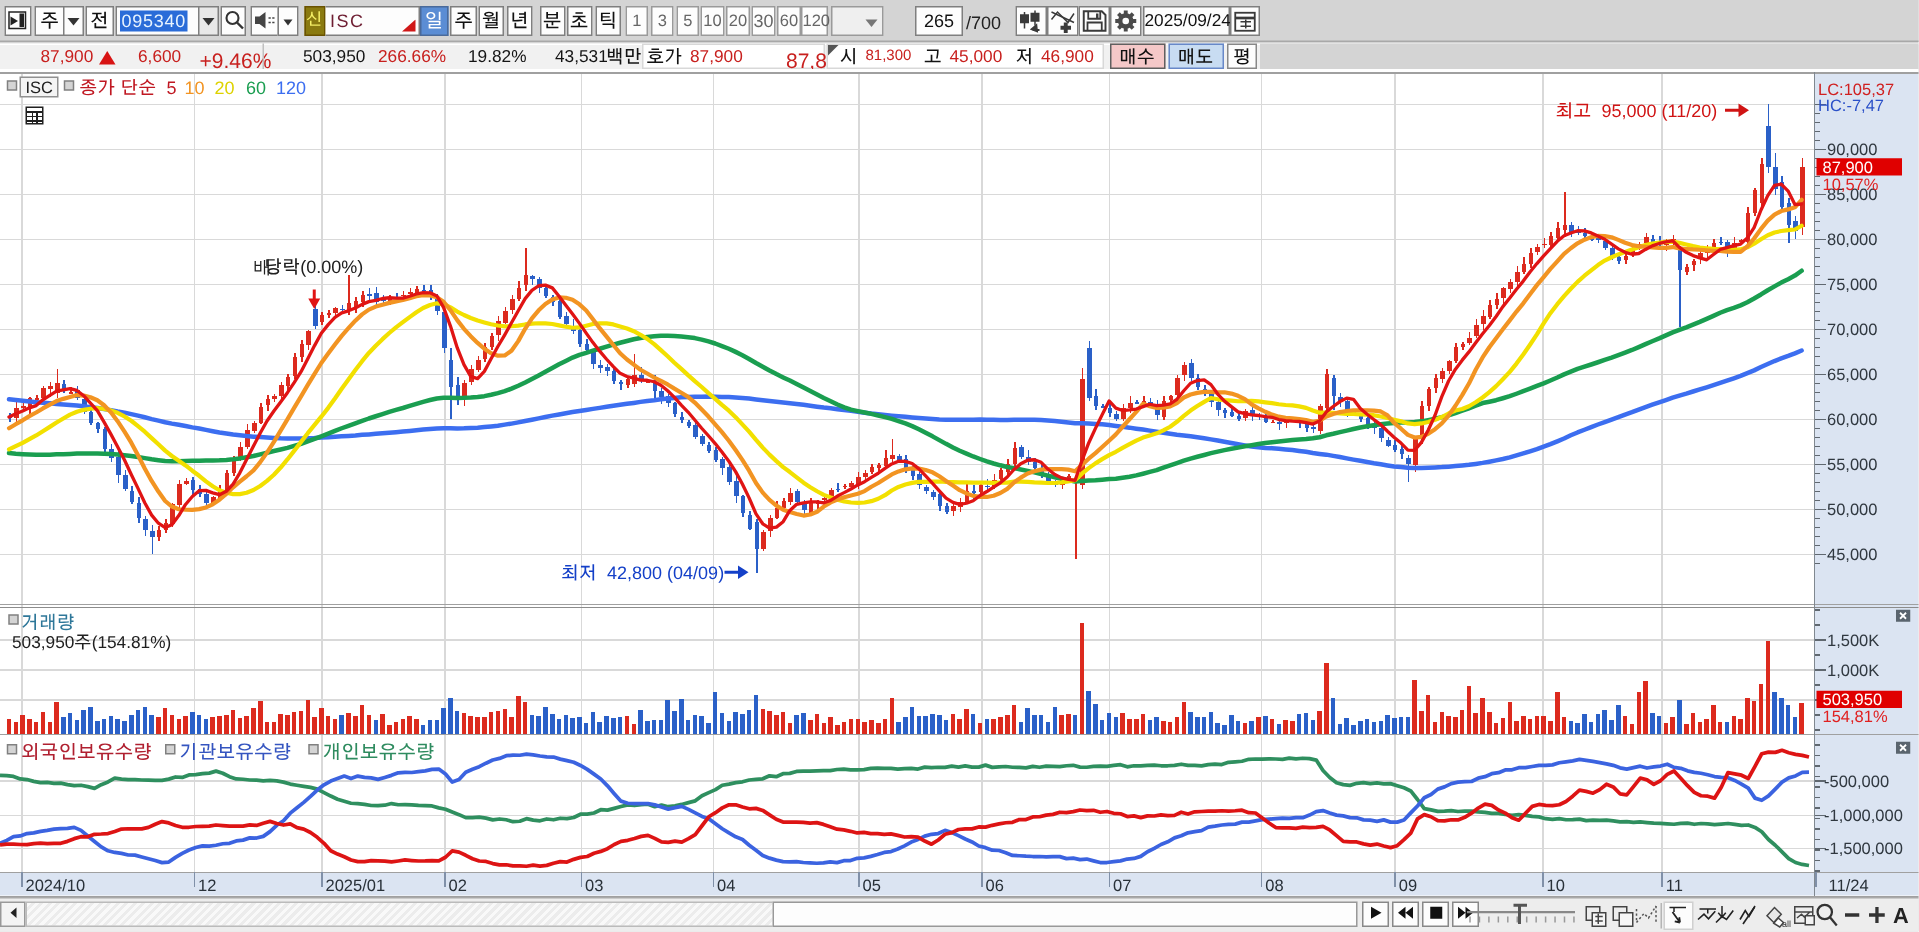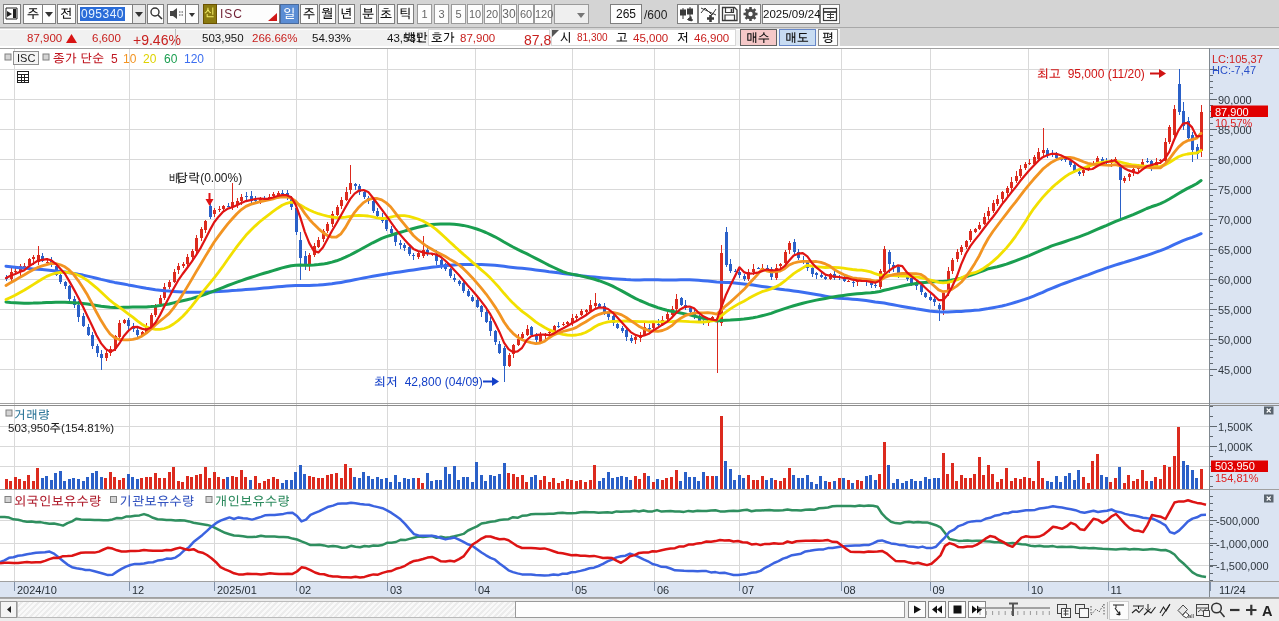--- a/index.html
+++ b/index.html
@@ -107,21 +107,21 @@
     <div class="b" style="left:484px;width:16px;color:#666;border-color:#9a9a9a;font-size:11px">20</div>
     <div class="b" style="left:501px;width:16px;color:#666;border-color:#9a9a9a;font-size:12px">30</div>
     <div class="b" style="left:518px;width:16px;color:#666;border-color:#9a9a9a;font-size:11px">60</div>
     <div class="b" style="left:534px;width:18px;color:#666;border-color:#9a9a9a;font-size:11px">120</div>
     <div class="b" style="left:554px;width:35px;background:#efefef;border-color:#9a9a9a">
       <svg width="10" height="14" style="position:absolute;right:2px;top:3px">
         <path d="M1 5l4 5 4-5z" fill="#777"></path>
       </svg>
     </div>
     <div class="b" style="left:610px;width:32px">265</div>
-    <div class="r2t" style="left:644px;top:8px;font-size:12px;color:#222">/600</div>
+    <div class="r2t" style="left:644px;top:8px;font-size:12px;color:#222">/700</div>
     <div class="ib" style="left:677px;width:21px"><svg width="19" height="18">
         <g fill="#3a3a3a" stroke="#3a3a3a">
           <path d="M5 3v11" fill="none"></path>
           <rect x="2.5" y="5" width="5" height="5"></rect>
           <path d="M12 2v10" fill="none"></path>
           <rect x="9.5" y="4" width="5" height="5"></rect>
           <path d="M15 15h-4.5" fill="none" stroke-width="1.3"></path>
           <path d="M13 11.5l-3.5 3 4 1.5z"></path>
         </g>
       </svg></div>
@@ -154,22 +154,22 @@
 <div style="position:absolute;left:0;top:29px;width:1279px;height:17px;background:#f1f1f1;border-top:1px solid #fff"></div>
 <div class="r2t" style="left:27px;top:32px;color:#c8201e;font-size:11.5px">87,900</div>
 <svg style="position:absolute;left:66px;top:34px" width="12" height="10">
     <path d="M5.5 0l5.5 9H0z" fill="#d81414"></path>
   </svg>
 <div class="r2t" style="left:92px;top:32px;color:#c8201e;font-size:11.5px">6,600</div>
 <div class="r2t" style="left:133px;top:32px;color:#c8201e;font-size:14px">+9.46%</div>
 <div style="position:absolute;left:175px;top:29px;width:1px;height:17px;background:#c0c0c0"></div>
 <div class="r2t" style="left:202px;top:32px;color:#141414;font-size:11.5px">503,950</div>
 <div class="r2t" style="left:252px;top:32px;color:#c8201e;font-size:11.5px">266.66%</div>
-<div class="r2t" style="left:312px;top:32px;color:#141414;font-size:11.5px">54.93%</div>
-<div class="r2t" style="left:387px;top:32px;color:#141414;font-size:11.5px">43,531</div>
+<div class="r2t" style="left:312px;top:32px;color:#141414;font-size:11.5px">19.82%</div>
+<div class="r2t" style="left:370px;top:32px;color:#141414;font-size:11.5px">43,531</div>
 <svg style="position:absolute;left:404px;top:31.5px" width="26" height="16">
     <use href="#k9" transform="translate(0.0 9.8) scale(0.01172 -0.01172)" fill="#141414"></use>
     <use href="#k10" transform="translate(12.0 9.8) scale(0.01172 -0.01172)" fill="#141414"></use>
   </svg>
 <div style="position:absolute;left:428px;top:29px;width:122px;height:17px;background:#fff;border:1px solid #d8d8d8"></div>
 <svg style="position:absolute;left:431px;top:31.5px" width="26" height="16">
     <use href="#k11" transform="translate(0.0 9.8) scale(0.01172 -0.01172)" fill="#141414"></use>
     <use href="#k12" transform="translate(12.0 9.8) scale(0.01172 -0.01172)" fill="#141414"></use>
   </svg>
 <div class="r2t" style="left:460px;top:32px;color:#c8201e;font-size:11.5px">87,900</div>

